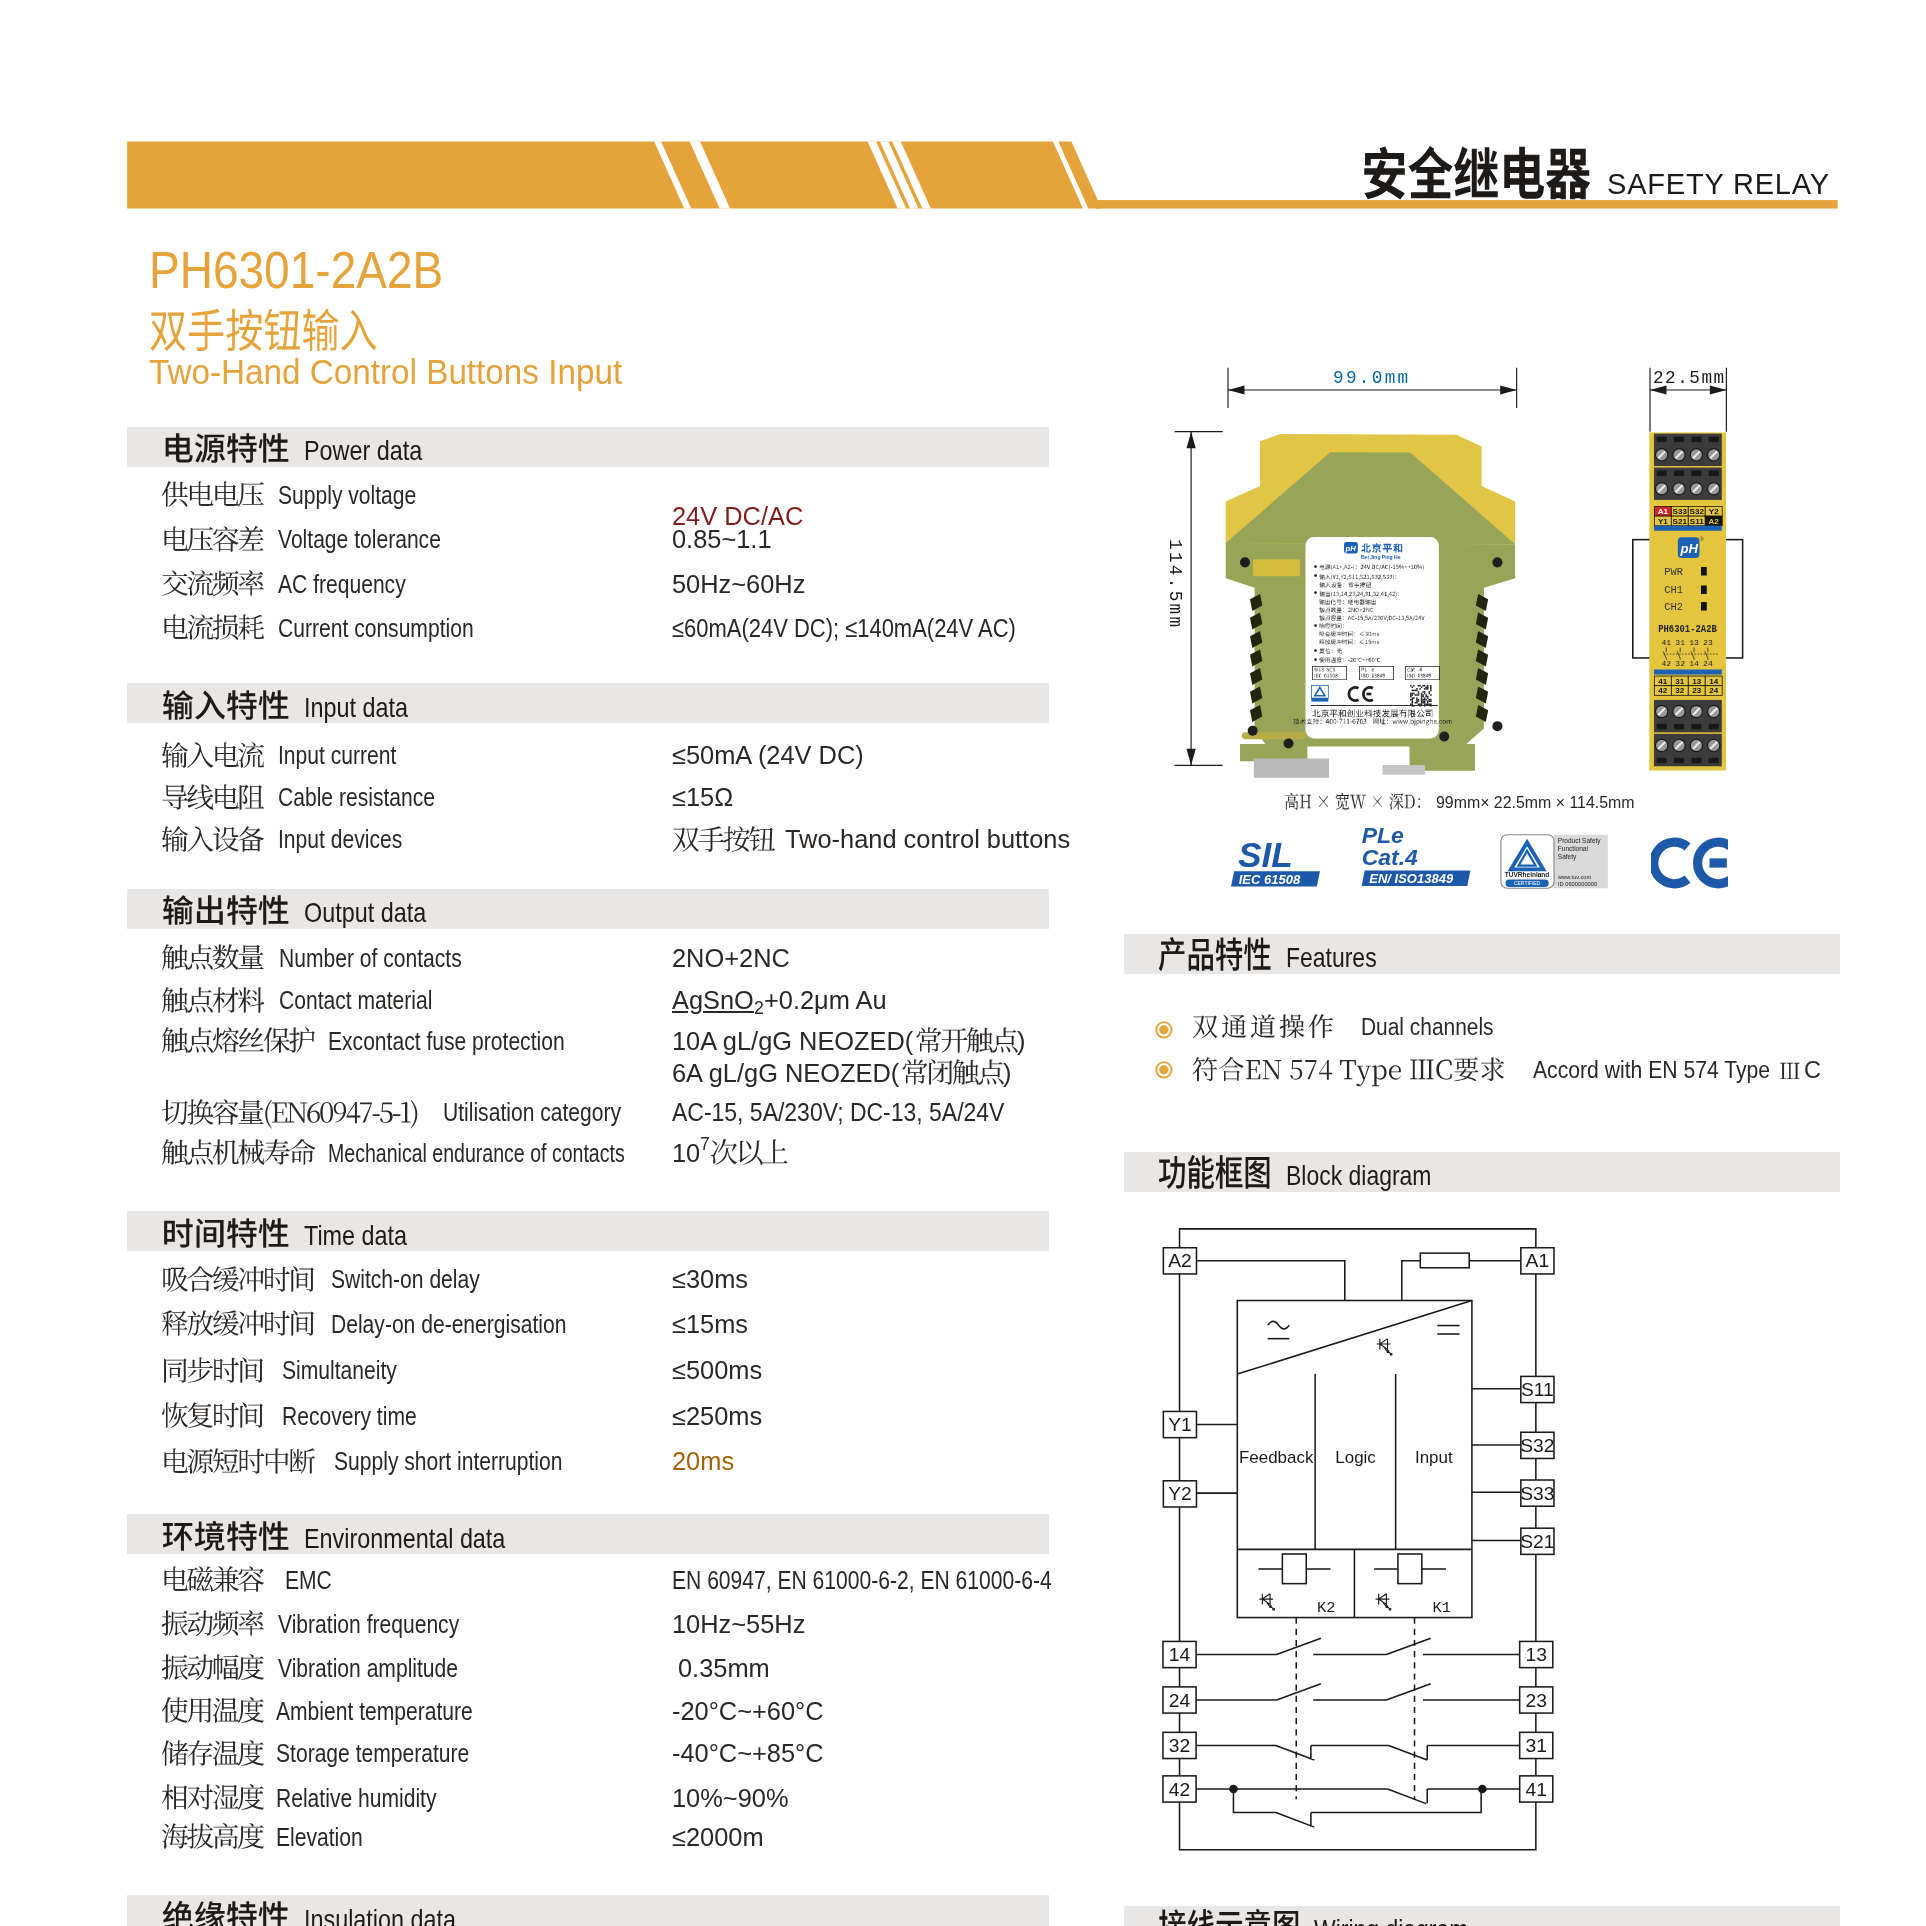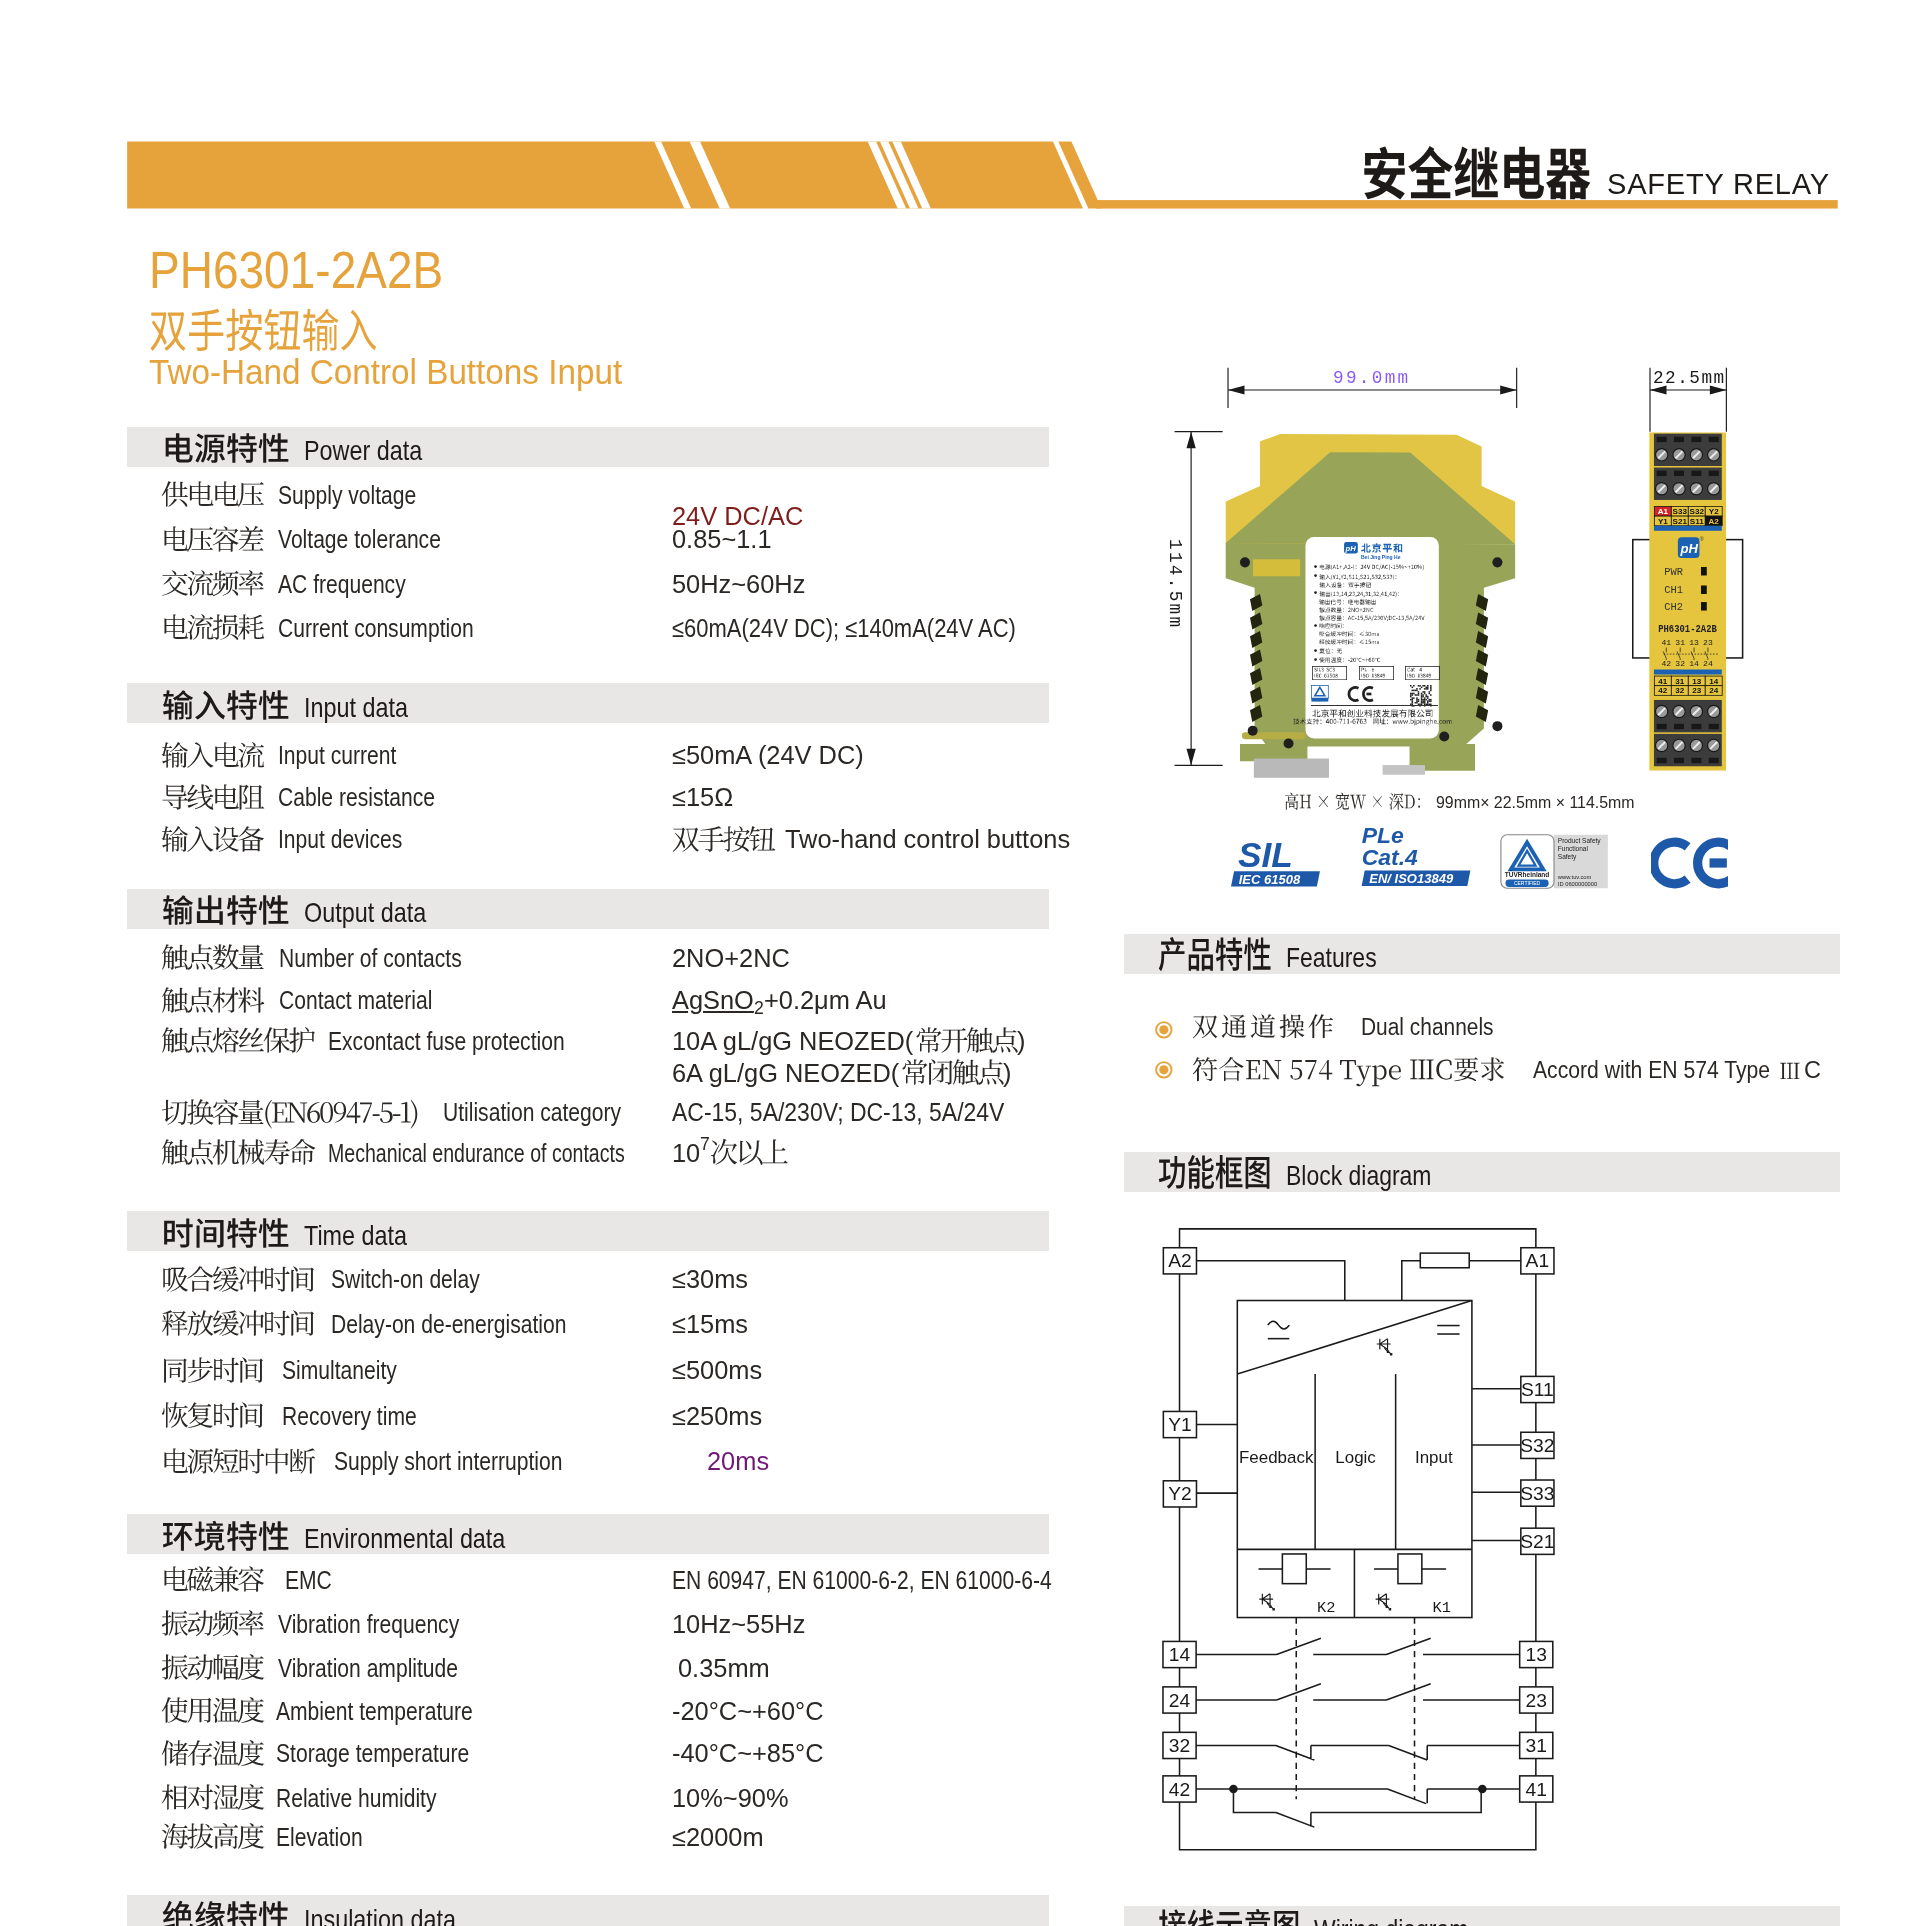--- a/index.html
+++ b/index.html
@@ -224,21 +224,21 @@
 <div style="position:absolute;left:282px;top:1404px;font:400 25.4px 'Liberation Sans',sans-serif;line-height:1;color:#2b2724;white-space:nowrap;transform:scaleX(0.83);transform-origin:0 0;">Recovery time</div>
 
 <div style="position:absolute;left:672px;top:1404px;font:400 25.4px 'Liberation Sans',sans-serif;line-height:1;color:#2b2724;white-space:nowrap;">≤250ms</div>
 
 <svg style="position:absolute;left:161px;top:1447px" width="155" height="35" viewBox="0 0 402 90">
       <path fill="#2b2724" d="M32 31H14V17H32ZM32 33V46H14V33ZM36 31V17H55V31ZM36 33H55V46H36ZM14 51V48H32V60C32 66 34 67 41 67H51C66 67 70 66 70 64C70 63 69 62 67 62L67 50H66C65 56 64 60 63 61C63 62 62 62 61 62C60 62 56 62 52 62H41C37 62 36 62 36 59V48H55V52H56C57 52 60 51 60 50V18C61 18 62 17 63 17L57 12L54 15H36V6C38 5 39 5 39 4L32 3V15H14L9 13V53H10C12 53 14 52 14 51Z M110 50 103 47C101 52 96 60 92 64L92 65C98 62 104 55 107 51C109 51 109 51 110 50ZM121 48 120 48C124 52 129 59 130 64C136 67 139 56 121 48ZM73 49C72 49 70 49 70 49V50C72 50 73 51 74 51C75 52 76 58 75 65C75 68 76 69 77 69C79 69 81 67 81 64C81 58 79 55 79 52C79 50 79 48 80 45C81 42 86 25 89 16L88 16C76 45 76 45 75 47C74 49 74 49 73 49ZM69 20 69 21C72 23 75 26 76 29C81 32 84 22 69 20ZM74 4 73 4C76 6 80 10 81 13C87 16 90 6 74 4ZM129 4 126 9H96L90 6V26C90 40 89 55 82 68L83 69C94 56 95 38 95 26V11H112C111 14 111 17 110 19H105L100 17V45H101C102 45 104 44 104 44V42H113V62C113 63 112 63 111 63C110 63 104 63 104 63V64C106 64 108 65 109 66C110 66 110 68 110 69C116 68 117 66 117 62V42H126V45H126C128 45 130 44 130 43V22C132 22 133 22 133 21L128 17L125 19H112C114 18 115 16 116 14C118 14 119 13 119 12L113 11H134C134 11 135 10 135 10C133 8 129 4 129 4ZM126 22V30H104V22ZM104 40V32H126V40Z M161 9 162 11H199C200 11 201 11 201 10C198 8 195 5 195 5L191 9ZM169 45 168 45C170 50 173 56 173 61C177 65 182 55 169 45ZM187 44C186 50 183 58 181 64H158L158 66H200C201 66 202 66 202 65C200 63 196 60 196 60L192 64H183C186 59 190 52 192 48C193 48 194 47 194 46ZM190 23V38H170V23ZM165 20V44H166C168 44 170 43 170 43V40H190V43H191C192 43 195 42 195 42V24C196 23 198 23 198 22L192 18L190 20H170L165 18ZM142 3C141 13 139 23 136 29L137 30C139 27 142 22 144 18H148V29L148 33H136L136 35H147C147 46 144 58 135 68L136 68C145 62 149 53 151 44C154 48 157 53 158 58C163 62 167 50 151 43C151 40 152 37 152 35H162C163 35 164 34 164 34C162 32 158 29 158 29L155 33H152L152 29V18H161C162 18 163 17 163 17C161 14 157 12 157 12L154 16H144C146 13 146 10 147 6C149 6 149 6 150 5Z M230 31 230 32C233 36 238 43 238 49C243 54 248 40 230 31ZM220 51H208V33H220ZM204 7V63H205C207 63 208 62 208 62V54H220V60H220C222 60 224 58 224 58V12C225 12 227 12 227 11L221 7L219 10H209ZM220 30H208V12H220ZM262 16 258 21H255V7C257 6 258 6 258 5L250 4V21H226L226 23H250V61C250 63 250 63 248 63C246 63 237 62 237 62V64C241 64 243 65 244 66C246 66 246 68 246 69C254 68 255 66 255 62V23H266C267 23 268 22 268 22C266 19 262 16 262 16Z M323 39H302V20H323ZM305 4 297 3V18H277L272 16V48H272C274 48 276 47 276 47V41H297V69H298C300 69 302 68 302 67V41H323V47H324C326 47 328 46 328 46V21C329 21 331 20 331 20L325 15L322 18H302V6C304 6 305 5 305 4ZM276 39V20H297V39Z M369 13 362 10C362 15 360 21 359 25L360 25C362 22 364 18 366 14C368 14 368 13 369 13ZM344 11 343 12C344 15 346 20 346 24C349 28 354 20 344 11ZM360 56 358 60H340V8C342 7 343 7 343 6L336 5V60C335 60 334 61 334 61L339 65L341 62H364C365 62 366 62 366 61C364 59 360 56 360 56ZM394 23 391 27H376V12C383 11 390 10 395 8C397 9 398 9 399 8L393 3C389 5 383 8 377 10L372 9V33C372 46 371 59 362 68L363 69C375 60 376 46 376 33V29H386V69H387C389 69 391 68 391 68V29H398C399 29 400 29 400 28C398 26 394 23 394 23ZM365 24 362 27H357V7C359 7 359 6 360 6L353 5V27H341L342 29H352C349 37 346 45 341 51L342 52C346 48 350 43 353 38V56H354C355 56 357 56 357 55V34C360 37 363 42 364 45C368 49 372 39 357 32V29H368C369 29 370 29 370 28C368 26 365 24 365 24Z"></path>
     </svg>
 
 <div style="position:absolute;left:334px;top:1449px;font:400 25.4px 'Liberation Sans',sans-serif;line-height:1;color:#2b2724;white-space:nowrap;transform:scaleX(0.83);transform-origin:0 0;">Supply short interruption</div>
 
-<div style="position:absolute;left:672px;top:1449px;font:400 25.4px 'Liberation Sans',sans-serif;line-height:1;color:#701a75;white-space:nowrap;margin-left:35px;">20ms</div>
+<div style="position:absolute;left:672px;top:1449px;font:400 25.4px 'Liberation Sans',sans-serif;line-height:1;color:#a16207;white-space:nowrap;">20ms</div>
 
 <svg style="position:absolute;left:161px;top:1565px" width="104" height="35" viewBox="0 0 270 90">
       <path fill="#2b2724" d="M32 31H14V17H32ZM32 33V46H14V33ZM36 31V17H55V31ZM36 33H55V46H36ZM14 51V48H32V60C32 66 34 67 41 67H51C66 67 70 66 70 64C70 63 69 62 67 62L67 50H66C65 56 64 60 63 61C63 62 62 62 61 62C60 62 56 62 52 62H41C37 62 36 62 36 59V48H55V52H56C57 52 60 51 60 50V18C61 18 62 17 63 17L57 12L54 15H36V6C38 5 39 5 39 4L32 3V15H14L9 13V53H10C12 53 14 52 14 51Z M99 3 98 4C101 6 104 11 105 15C110 18 113 8 99 3ZM127 50 126 51C127 53 129 57 130 61C124 61 120 61 116 62C122 53 129 41 132 33C133 33 134 33 134 32L128 28C127 32 126 36 124 40C121 40 118 40 115 40C119 35 123 28 125 23C127 24 127 23 128 22L121 19C120 24 116 34 113 39C113 39 111 40 111 40L114 45C114 45 115 45 115 44C118 43 121 43 123 42C121 49 117 56 114 61C114 61 112 62 112 62L114 67C115 67 116 66 116 66C121 64 126 63 130 62C130 64 130 66 130 68C134 72 139 61 127 50ZM106 50 104 51C106 54 106 57 107 61C103 61 98 61 96 62C102 53 108 41 112 33C113 33 114 33 114 32L108 28C107 32 106 36 104 40H96C99 35 103 28 105 23C107 24 108 23 108 22L101 19C100 24 97 34 94 39C93 39 92 39 92 39L94 45C95 45 95 44 96 44L103 42C100 49 96 56 93 61C93 61 92 62 92 62L94 67C94 67 95 66 95 66C100 64 104 63 107 62C108 64 108 66 108 67C111 71 115 62 106 50ZM129 12 126 16H118C121 13 124 9 126 7C128 7 129 6 129 6L121 3C120 7 118 12 116 16H90L91 18H133C134 18 135 18 135 17C133 15 129 12 129 12ZM78 55V33H86V55ZM90 6 87 10H69L70 12H78C76 23 73 35 68 44L69 45C71 42 73 40 74 37V66H75C77 66 78 65 78 65V58H86V62H87C88 62 90 61 90 61V34C92 34 93 33 93 32L88 28L85 31H79L77 30C80 25 82 19 83 12H95C96 12 96 12 96 11C94 9 90 6 90 6Z M150 3 149 4C152 6 156 11 157 14C162 17 165 7 150 3ZM187 26V34H177V26ZM179 3C178 7 175 12 172 15H137L137 17H158V24H142L142 26H158V34H135L136 36H158V44H142L142 46H155C151 54 143 61 134 66L135 68C144 63 152 58 158 50V69H158C161 69 162 68 162 67V46H172V69H173C175 69 177 68 177 67V46C181 56 189 63 197 67C198 65 200 64 202 63L202 62C193 60 184 54 178 46H187V48H188C190 48 192 47 192 47V36H200C201 36 201 36 202 35C200 33 196 30 196 30L193 34H192V27C193 27 194 26 195 26L189 22L187 24H177V17H198C199 17 200 17 200 16C197 14 194 11 194 11L190 15H175C178 12 182 9 184 7C185 7 186 6 187 5ZM187 44H177V36H187ZM162 26H172V34H162ZM162 24V17H172V24ZM162 44V36H172V44Z M229 3 228 3C231 5 233 9 234 11C239 14 243 5 229 3ZM240 18 240 19C245 22 252 28 255 32C261 35 262 23 240 18ZM229 20 223 17C220 22 213 29 206 34L207 34C215 31 223 26 226 21C228 21 229 21 229 20ZM210 9 209 9C209 14 206 18 204 20C202 21 201 22 202 24C203 25 205 25 207 24C209 22 211 19 211 14H258C258 17 257 20 256 22L257 23C259 21 262 18 264 15C265 15 266 15 267 15L261 9L258 12H211C210 11 210 10 210 9ZM220 68V64H247V69H248C250 69 252 68 252 67V49C253 48 254 48 254 47L249 43L247 46H221L217 44C225 40 231 34 235 28C240 38 251 46 263 51C264 49 265 47 267 47L268 46C255 42 243 35 237 27C238 27 239 27 240 26L231 24C227 33 213 45 200 51L201 52C206 50 211 48 216 45V69H217C218 69 220 68 220 68ZM247 48V62H220V48Z"></path>
     </svg>
 
 <div style="position:absolute;left:285px;top:1568px;font:400 25.4px 'Liberation Sans',sans-serif;line-height:1;color:#2b2724;white-space:nowrap;transform:scaleX(0.83);transform-origin:0 0;">EMC</div>
 
 <div style="position:absolute;left:672px;top:1568px;font:400 25.4px 'Liberation Sans',sans-serif;line-height:1;color:#2b2724;white-space:nowrap;transform:scaleX(0.830290050448914);transform-origin:0 0;">EN 60947, EN 61000-6-2, EN 61000-6-4</div>
 
 <svg style="position:absolute;left:161px;top:1609px" width="104" height="35" viewBox="0 0 270 90">
@@ -294,21 +294,21 @@
 <line x1="3187" y1="955" x2="3187" y2="1133"></line>
         <line x1="3940" y1="955" x2="3940" y2="1133"></line>
 <line x1="3187" y1="1013" x2="3940" y2="1013"></line>
       </g>
 <g fill="#1a1a1a">
         <path d="M3187 1013 L3230 1001 L3230 1025 Z"></path>
         <path d="M3940 1013 L3897 1001 L3897 1025 Z"></path>
       </g>
     </svg>
 
-<div style="position:absolute;left:1333px;top:370px;font:400 17.7px 'Liberation Mono',monospace;line-height:1;color:#8b5cf6;white-space:nowrap;letter-spacing:2.3px">99.0mm</div>
+<div style="position:absolute;left:1333px;top:370px;font:400 17.7px 'Liberation Mono',monospace;line-height:1;color:#0369a1;white-space:nowrap;letter-spacing:2.3px">99.0mm</div>
 
 <svg style="position:absolute;left:1163px;top:424px" width="77" height="354" viewBox="3020 1100 200 920">
 <g stroke="#1a1a1a" stroke-width="3" fill="none">
 <line x1="3050" y1="1120" x2="3175" y2="1120"></line>
         <line x1="3050" y1="1987" x2="3175" y2="1987"></line>
 <line x1="3093" y1="1120" x2="3093" y2="1987"></line>
       </g>
 <g fill="#1a1a1a">
         <path d="M3093 1120 L3081 1163 L3105 1163 Z"></path>
         <path d="M3093 1987 L3081 1944 L3105 1944 Z"></path>

